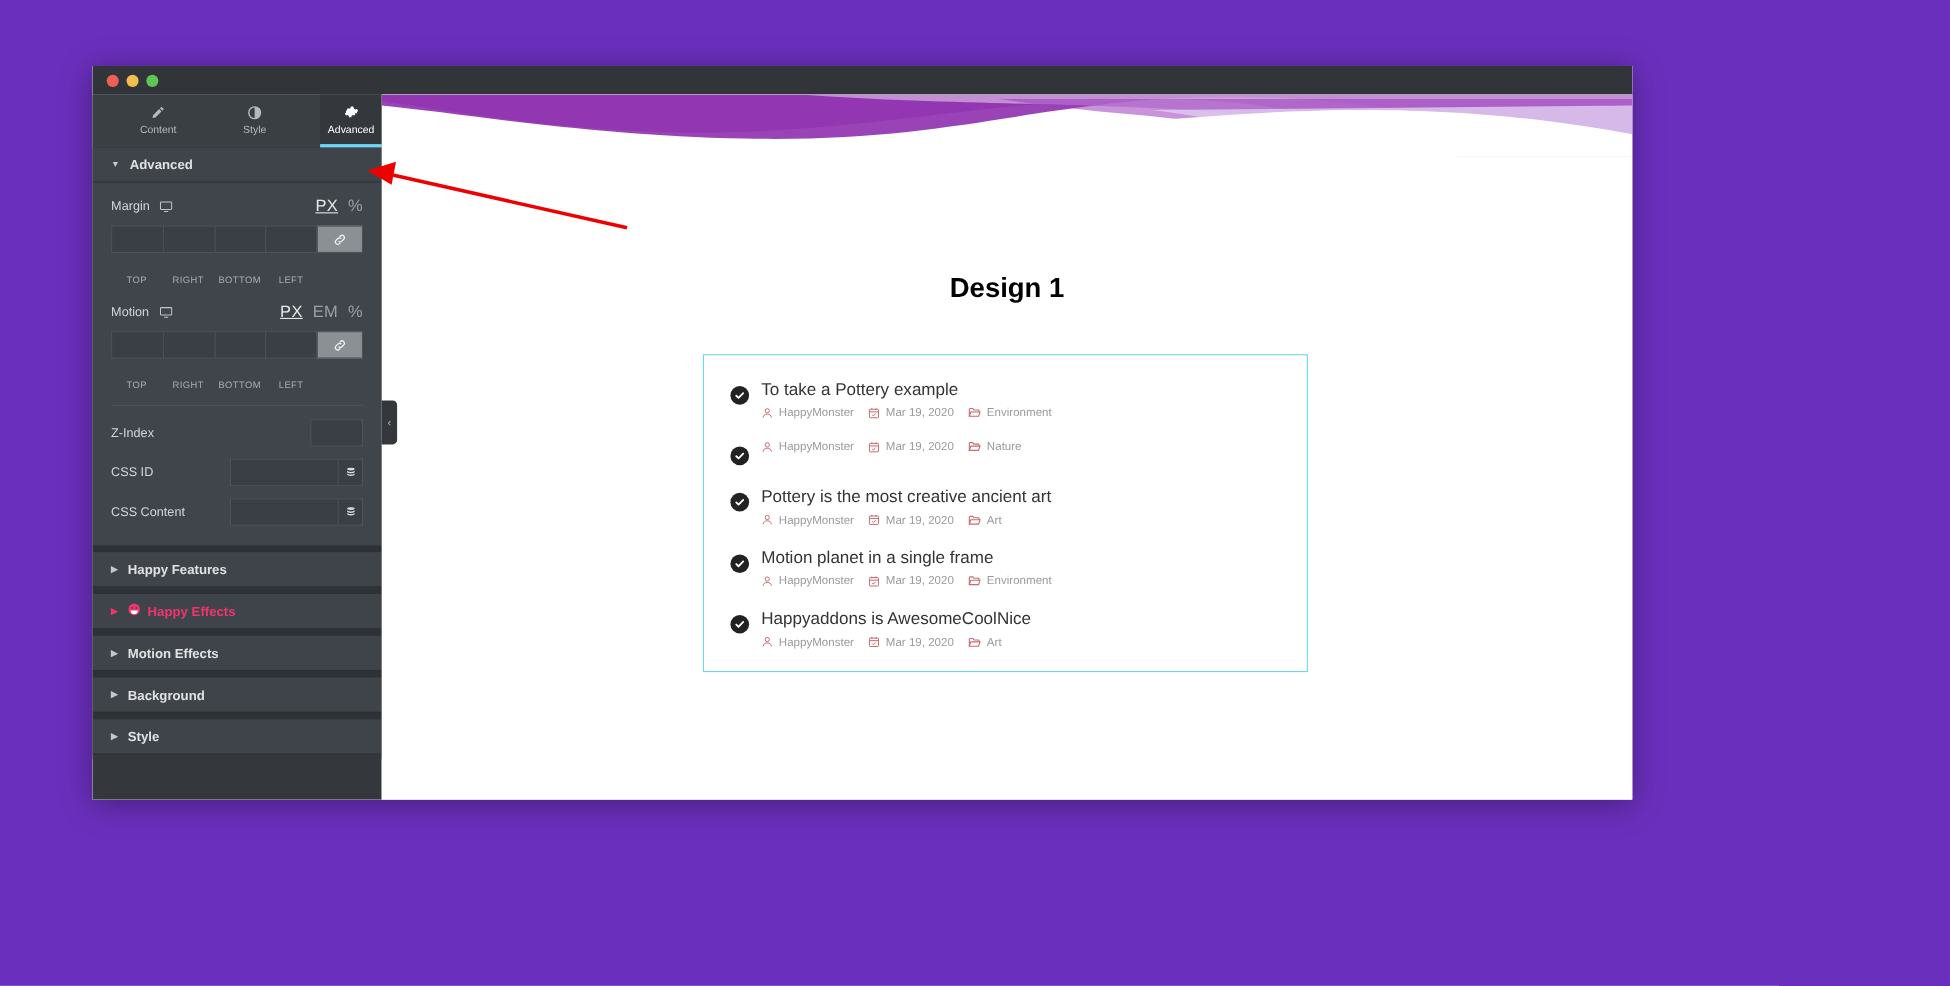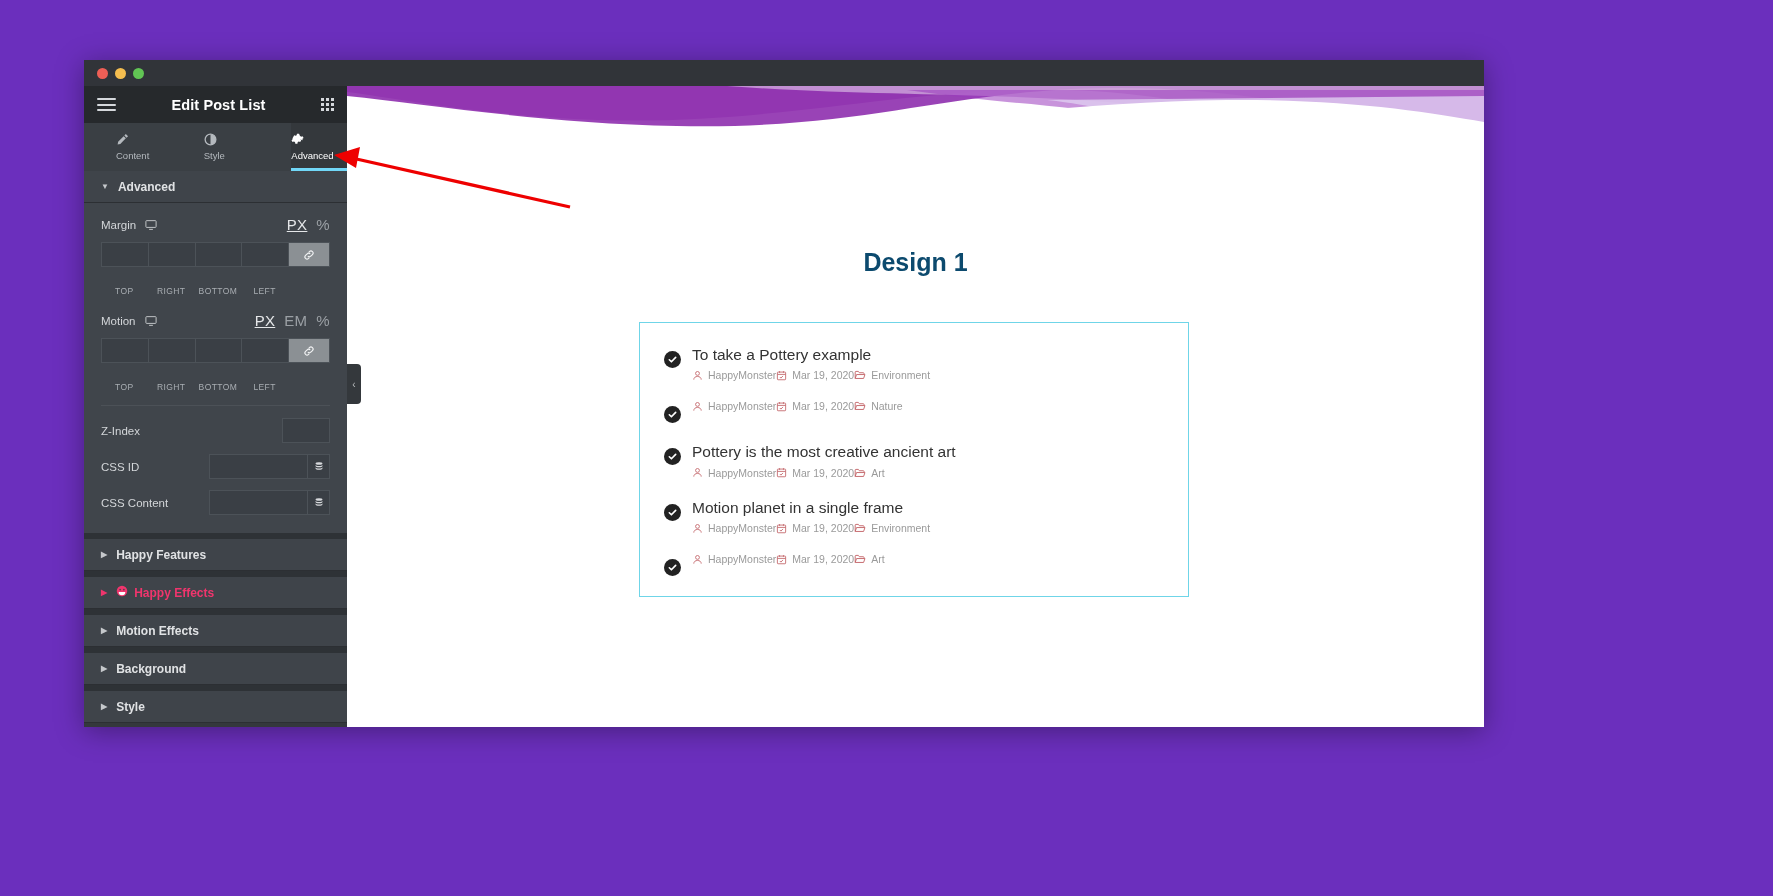--- a/index.html
+++ b/index.html
@@ -61,21 +61,21 @@
   #grid-icon {
     display: grid; grid-template-columns: repeat(3, 3px);
     grid-gap: 2px; cursor: pointer;
   }
   #grid-icon i { width: 3px; height: 3px; background: #d5d8dc; display: block; }
 
   
   #panel-tabs { display: flex; height: 48px; background: #3a3f44; }
   .tab {
     flex: 1; display: flex; flex-direction: column;
-    justify-content: center;
+    align-items: center; justify-content: center;
     color: #b4b9be; font-size: 9.5px; cursor: pointer;
     position: relative; gap: 4px; margin-left: 32px;
   }
   .tab.active { background: #34383c; color: #ffffff; }
   .tab.active::after {
     content: ""; position: absolute; left: 0; right: 0; bottom: 0;
     height: 3px; background: #71d7f7;
   }
   .tab .tab-icon { font-size: 13px; line-height: 13px; }
   .tab svg { display: block; }
@@ -174,21 +174,21 @@
 
   
   #preview {
     flex: 1; background: #ffffff; position: relative; overflow: hidden;
   }
   #wave-banner { position: absolute; top: 0; left: 0; width: 100%; height: 56px; }
 
   #design-title {
     position: absolute; top: 162px; left: 0; right: 0;
     text-align: center;
-    color: #0c4a6e; font-size: 25px; font-weight: bold;
+    color: #000000; font-size: 25px; font-weight: bold;
   }
 
   #post-list-widget {
     position: absolute;
     left: 292px; top: 236px;
     width: 550px;
     border: 1px solid #6fd5e8;
     padding: 22px 24px 20px 24px;
     background: #ffffff;
   }
@@ -198,21 +198,21 @@
     flex: 0 0 auto; margin-top: 6px; margin-right: 11px;
     width: 17px; height: 17px; border-radius: 50%;
     background: #222222;
     display: flex; align-items: center; justify-content: center;
   }
   .post-body { flex: 1; min-width: 0; }
   .post-title {
     color: #333333; font-size: 15.5px; line-height: 1.25;
     margin-bottom: 5px; font-weight: normal; cursor: pointer;
   }
-  .post-meta { display: flex; align-items: center; }
+  .post-meta { display: flex; align-items: center; gap: 13px; }
   .meta-item { display: flex; align-items: center; gap: 5px; }
   .meta-icon { color: #c56a6e; display: inline-flex; align-items: center; }
   .meta-text { color: #9a9a9a; font-size: 10.5px; }
 
   
   #annotation-arrow { position: absolute; left: 0; top: 0; width: 1773px; height: 896px; pointer-events: none; }
 </style>
 </head>
 <body>
 
@@ -221,39 +221,20 @@
   <div id="titlebar">
     <span class="dot red"></span>
     <span class="dot yellow"></span>
     <span class="dot green"></span>
   </div>
 
   <div id="window-body">
 
     <div id="editor-panel">
 
-      <div id="panel-header">
-        <div id="hamburger-icon">
-          <span></span>
-            <span></span>
-            <span></span>
-        </div>
-        <div id="panel-title">Edit Post List</div>
-        <div id="grid-icon">
-          <i></i>
-            <i></i>
-            <i></i>
-            <i></i>
-            <i></i>
-            <i></i>
-            <i></i>
-            <i></i>
-            <i></i>
-        </div>
-      </div>
 
       <div id="panel-tabs">
         <div class="tab">
           <span class="tab-icon">
             <svg width="13" height="13" viewBox="0 0 16 16" fill="currentColor">
                 <path d="M12.1 1.2 14.8 3.9 13 5.7 10.3 3 12.1 1.2zM9.4 3.9l2.7 2.7-6.8 6.8-3.3.6.6-3.3 6.8-6.8z"></path>
               </svg>
           </span>
           <span>Content</span>
         </div>
@@ -609,20 +590,21 @@
           </div>
         </div>
 
         <div class="post-item">
           <span class="post-bullet">
             <svg width="11" height="11" viewBox="0 0 16 16" fill="none" stroke="#ffffff" stroke-width="2.4" stroke-linecap="round" stroke-linejoin="round">
                 <path d="M3.4 8.4 6.4 11.3 12.6 5"></path>
               </svg>
           </span>
           <div class="post-body">
+            <div class="post-title">Happyaddons is AwesomeCoolNice</div>
             <div class="post-meta">
               <span class="meta-item">
                 <span class="meta-icon">
                     <svg width="11" height="11" viewBox="0 0 16 16" fill="none" stroke="currentColor" stroke-width="1.3">
                       <circle cx="8" cy="5" r="2.8"></circle>
                       <path d="M2.6 14c0-3 2.4-4.6 5.4-4.6s5.4 1.6 5.4 4.6"></path>
                     </svg>
                   </span>
                 <span class="meta-text">HappyMonster</span>
               </span>

